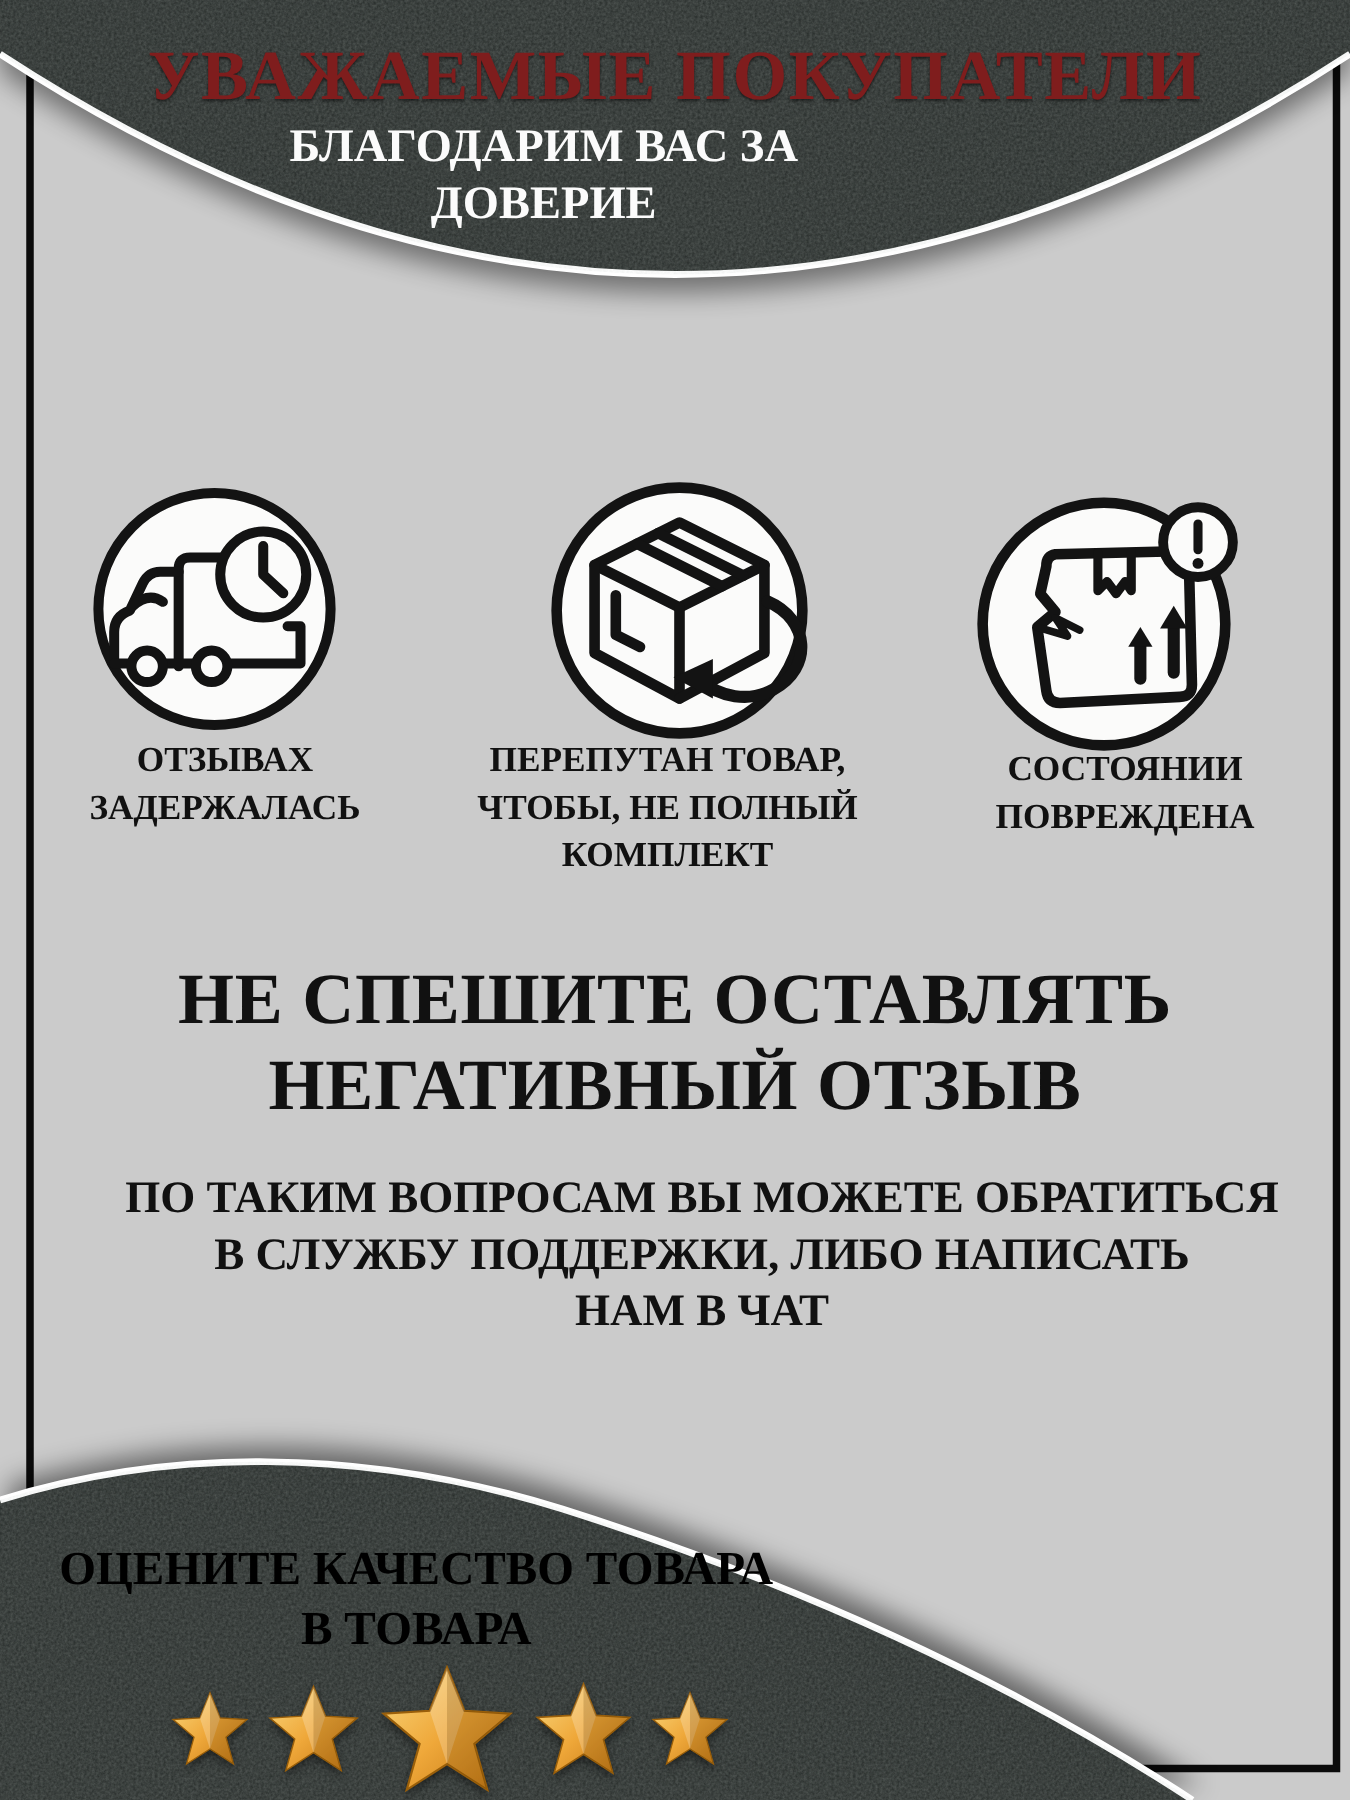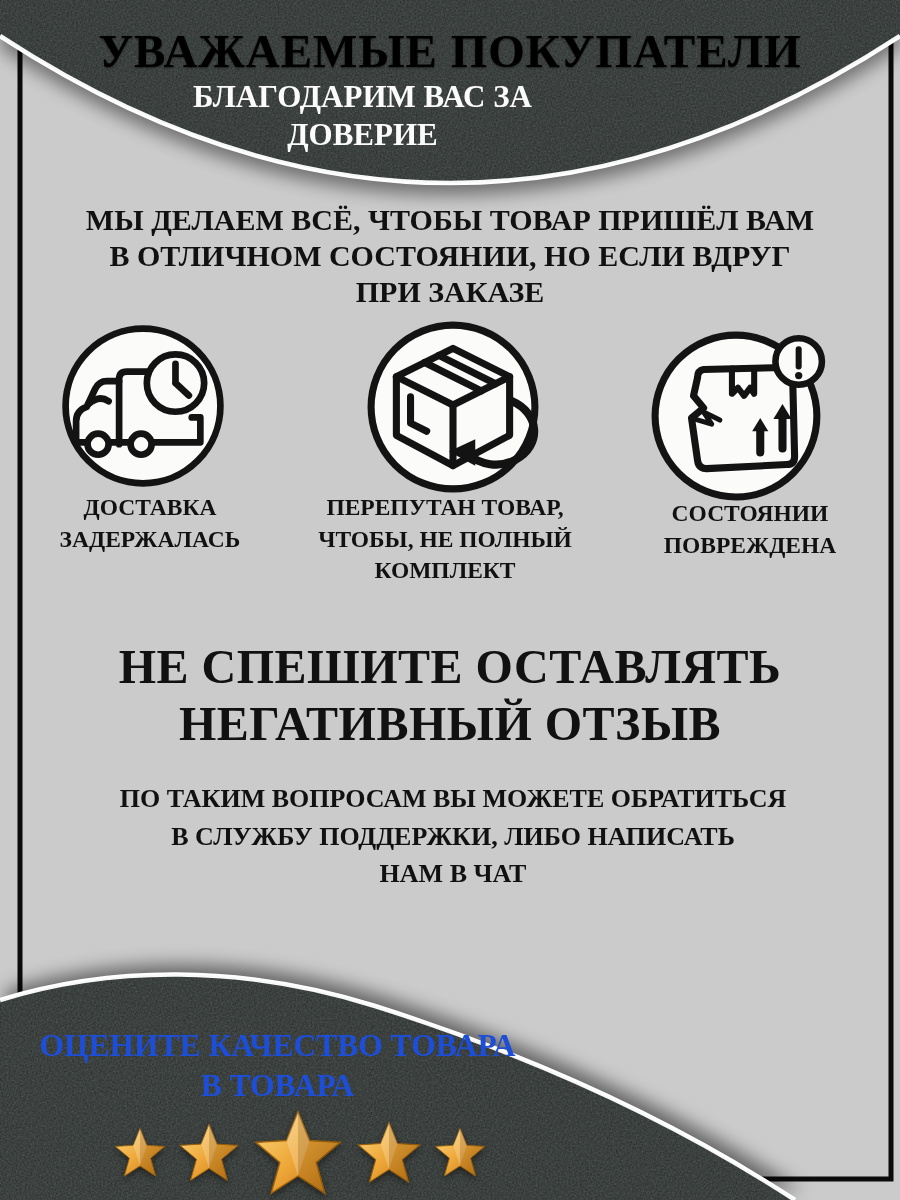--- a/index.html
+++ b/index.html
@@ -4,35 +4,35 @@
 <style>
   html,body{margin:0;padding:0;}
   .canvas{
     position:relative;width:900px;height:1200px;overflow:hidden;
     background:#cbcbcb;
     font-family:"Liberation Serif","DejaVu Serif",serif;
   }
   .bg{position:absolute;inset:0;z-index:0;}
   .layer{position:absolute;z-index:2;}
   .t{font-weight:700;text-align:center;color:#111;}
-  .title{top:24px;left:0;width:900px;font-size:47px;letter-spacing:1px;color:#000000;
+  .title{top:24px;left:0;width:900px;font-size:47px;letter-spacing:1px;color:#7f1d1d;
          text-shadow:0 1px 2px rgba(0,0,0,.5);}
   .subtitle{top:78px;left:0;width:725px;font-size:31px;line-height:38px;color:#fbfbfb;}
   .intro{top:202px;left:70px;width:760px;font-size:30px;line-height:36px;}
   .iconsvg{position:absolute;z-index:2;}
   .ic1{left:57px;top:320px;width:172px;height:172px;}
   .ic2{left:362px;top:316px;width:182px;height:182px;}
   .ic3{left:647px;top:321px;width:182px;height:182px;}
   .lbl{font-size:23.5px;line-height:31.5px;}
   .lbl1{top:492px;left:28px;width:244px;}
   .lbl2{top:492px;left:318px;width:254px;}
   .lbl3{top:498px;left:622px;width:256px;}
   .warning{top:638px;left:0;width:900px;font-size:48px;line-height:57px;letter-spacing:.5px;}
-  .support{top:780px;left:53px;width:800px;font-size:26px;line-height:37.5px;}
-  .footer-txt{top:1026px;left:15px;width:525px;font-size:31.5px;line-height:39.5px;color:#1d4ed8;}
+  .support{top:780px;left:68px;width:800px;font-size:30px;line-height:37.5px;}
+  .footer-txt{top:1026px;left:15px;width:525px;font-size:31.5px;line-height:39.5px;color:#000000;}
   .stars{top:1102px;left:85px;width:430px;height:100px;display:flex;align-items:center;
          justify-content:center;gap:8px;}
   .star{display:block;filter:drop-shadow(0 3px 3px rgba(0,0,0,.45));}
   .s-a{width:56px;height:56px;}
   .s-b{width:66px;height:66px;}
   .s-c{width:96px;height:96px;}
   .s-d{width:70px;height:70px;}
 </style>
 </head>
 <body>
@@ -75,25 +75,20 @@
       <rect x="0" y="0" width="900" height="1200" filter="url(#noiseF)" opacity="0.55"></rect>
     </g>
   </svg>
 
   <div class="layer t title">УВАЖАЕМЫЕ ПОКУПАТЕЛИ</div>
   <div class="layer t subtitle">
     <div>БЛАГОДАРИМ ВАС ЗА</div>
     <div>ДОВЕРИЕ</div>
   </div>
 
-  <div class="layer t intro">
-    <div>МЫ ДЕЛАЕМ ВСЁ, ЧТОБЫ ТОВАР ПРИШЁЛ ВАМ</div>
-    <div>В ОТЛИЧНОМ СОСТОЯНИИ, НО ЕСЛИ ВДРУГ</div>
-    <div>ПРИ ЗАКАЗЕ</div>
-  </div>
 
   <svg class="iconsvg ic1" viewBox="0 0 180 180">
     <g stroke="#131313" stroke-width="7" stroke-linecap="round" stroke-linejoin="round" fill="none">
       <circle cx="90" cy="90" r="81" fill="#fbfbfa"></circle>
       <path d="M65,130 V62 Q65,54 73,54 H98"></path>
       <path d="M20,128 V106 Q20,95 31,91 L40,72 Q44,64 52,64 L65,64"></path>
       <path d="M33,88 Q44,78 54,85"></path>
       <path d="M20,128 H150 M150,128 V102 H141"></path>
       <circle cx="43" cy="130" r="11" fill="#fbfbfa"></circle>
       <circle cx="88" cy="130" r="11" fill="#fbfbfa"></circle>
@@ -124,21 +119,21 @@
       <path d="M112,130 V106 M134,126 V94" stroke-width="8"></path>
       <circle cx="150" cy="40" r="23" fill="#fbfbfa" stroke-width="6.5"></circle>
       <path d="M150,28 V45" stroke-width="6"></path>
     </g>
     <polygon points="112,96 104,109 120,109" fill="#131313"></polygon>
     <polygon points="134,82 125,97 143,97" fill="#131313"></polygon>
     <circle cx="150" cy="54" r="3.6" fill="#131313"></circle>
   </svg>
 
   <div class="layer t lbl lbl1">
-    <div>ДОСТАВКА</div>
+    <div>ОТЗЫВАХ</div>
     <div>ЗАДЕРЖАЛАСЬ</div>
   </div>
   <div class="layer t lbl lbl2">
     <div>ПЕРЕПУТАН ТОВАР,</div>
     <div>ЧТОБЫ, НЕ ПОЛНЫЙ</div>
     <div>КОМПЛЕКТ</div>
   </div>
   <div class="layer t lbl lbl3">
     <div>СОСТОЯНИИ</div>
     <div>ПОВРЕЖДЕНА</div>

